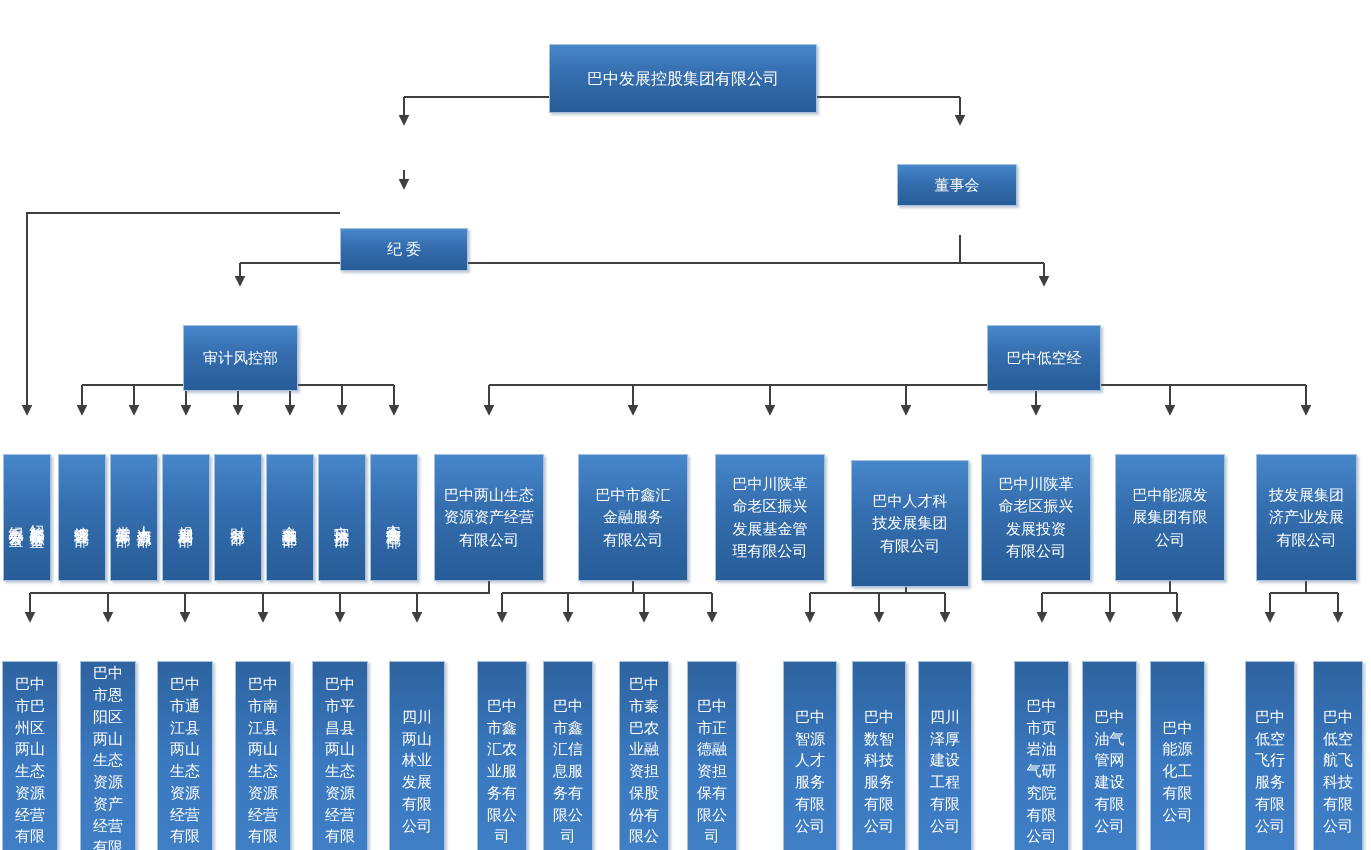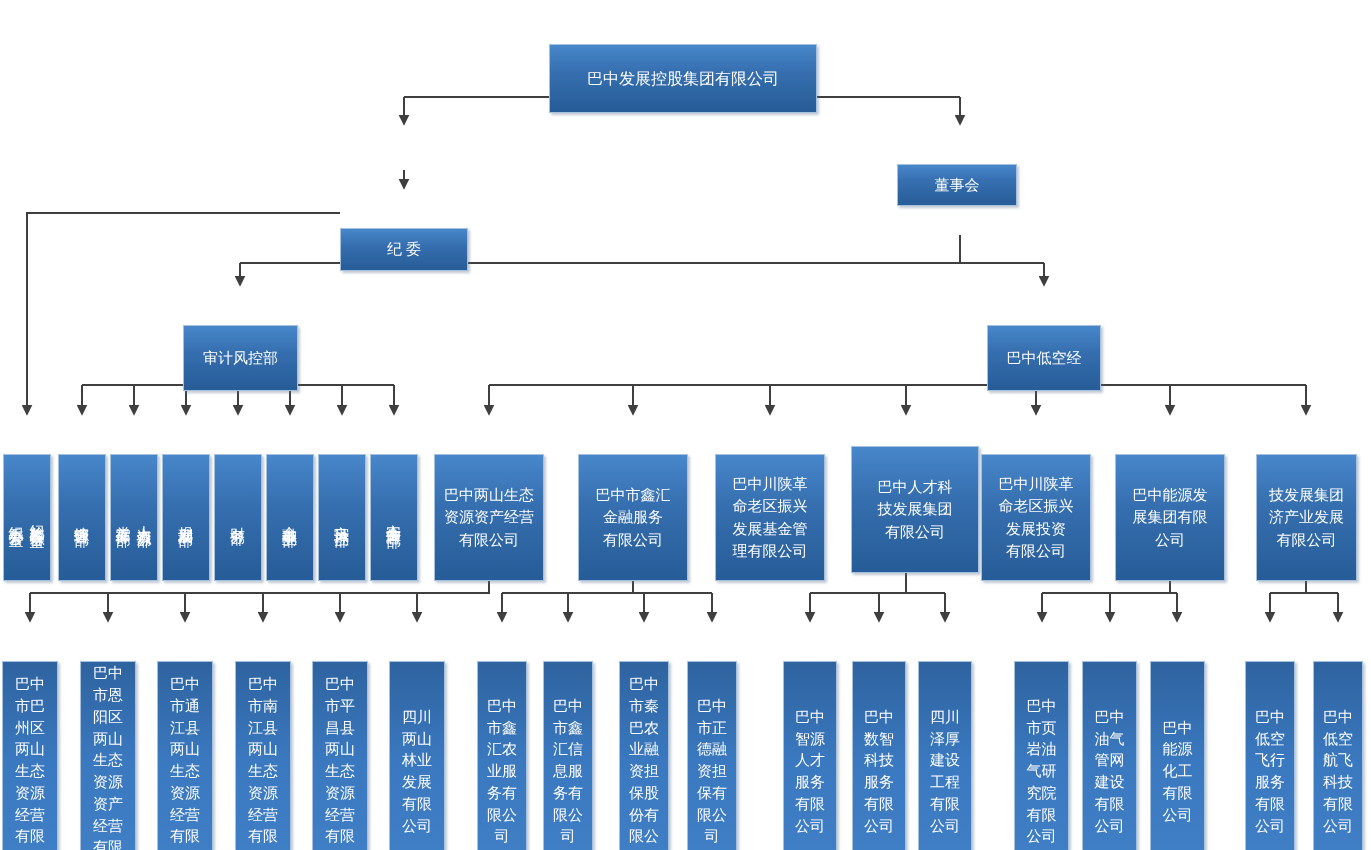--- a/index.html
+++ b/index.html
@@ -121,21 +121,21 @@
   <div class="node sub" style="left:434px;top:418px;width:110px;height:127px">巴中两山生态
 资源资产经营
 有限公司</div>
   <div class="node sub" style="left:578px;top:418px;width:110px;height:127px">巴中市鑫汇
 金融服务
 有限公司</div>
   <div class="node sub" style="left:715px;top:418px;width:110px;height:127px">巴中川陕革
 命老区振兴
 发展基金管
 理有限公司</div>
-  <div class="node sub" style="left:851px;top:410px;width:128px;height:127px">巴中人才科
+  <div class="node sub" style="left:851px;top:424px;width:118px;height:127px">巴中人才科
 技发展集团
 有限公司</div>
   <div class="node sub" style="left:981px;top:418px;width:110px;height:127px">巴中川陕革
 命老区振兴
 发展投资
 有限公司</div>
   <div class="node sub" style="left:1115px;top:418px;width:110px;height:127px">巴中能源发
 展集团有限
 公司</div>
   <div class="node sub" style="left:1256px;top:418px;width:101px;height:127px">技发展集团

